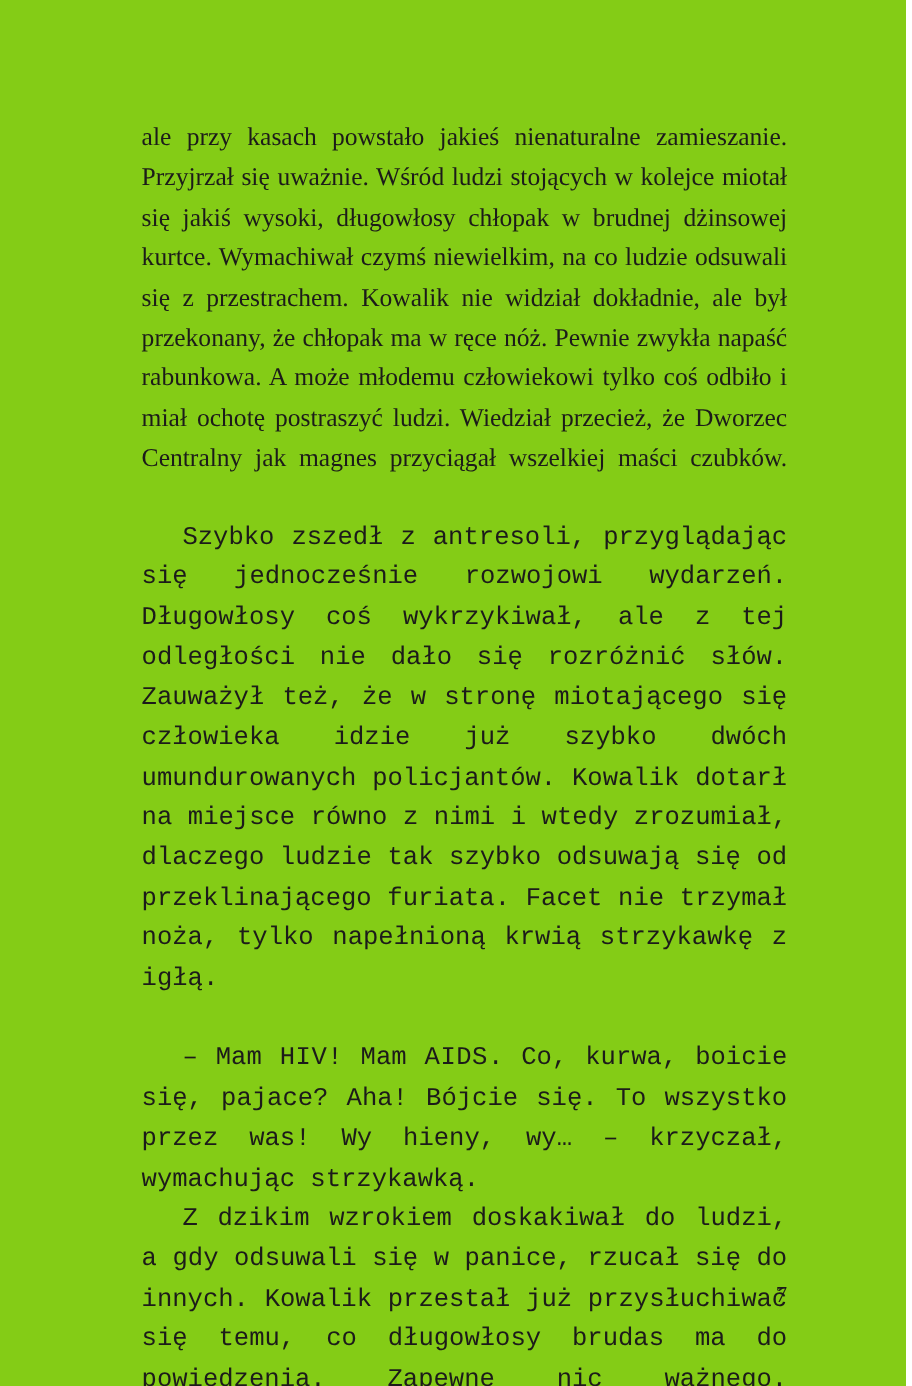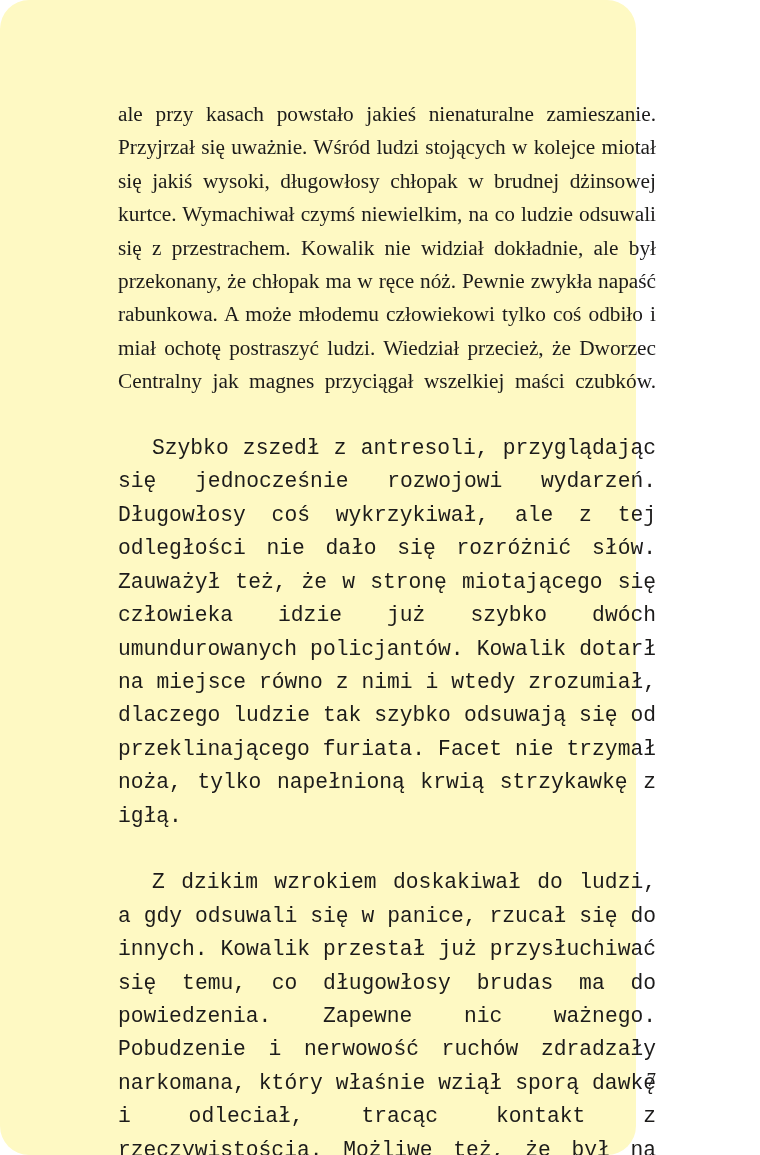--- a/index.html
+++ b/index.html
@@ -12,24 +12,23 @@
     height: 1155px;
     position: relative;
     overflow: hidden;
     font-family: "Liberation Serif", "DejaVu Serif", serif;
   }
 
   .page {
     position: absolute;
     left: 0;
     top: 0;
-    width: 636px;
+    width: 755px;
     height: 1155px;
-    background: #fef9c3;
-    border-radius: 29px;
+    background: #84cc16;
   }
 
   .text-block {
     position: absolute;
     left: 118px;
     top: 98px;
     width: 538px;
     color: #1c1b1a;
     font-size: 21.3px;
     line-height: 33.4px;
@@ -82,20 +81,21 @@
 <body>
 
 <div class="page">
 
   <div class="text-block">
 
     <p class="para">ale przy kasach powstało jakieś nienaturalne zamieszanie. Przyjrzał się uważnie. Wśród ludzi stojących w kolejce miotał się jakiś wysoki, długowłosy chłopak w brudnej dżinsowej kurtce. Wymachiwał czymś niewielkim, na co ludzie odsuwali się z przestrachem. Kowalik nie widział dokładnie, ale był przekonany, że chłopak ma w ręce nóż. Pewnie zwykła napaść rabunkowa. A może młodemu człowiekowi tylko coś odbiło i miał ochotę postraszyć ludzi. Wiedział przecież, że Dworzec Centralny jak magnes przyciągał wszelkiej maści czubków.</p>
 
     <p class="para indent">Szybko zszedł z antresoli, przyglądając się jednocześnie rozwojowi wydarzeń. Długowłosy coś wykrzykiwał, ale z tej odległości nie dało się rozróżnić słów. Zauważył też, że w stronę miotającego się człowieka idzie już szybko dwóch umundurowanych policjantów. Kowalik dotarł na miejsce równo z nimi i wtedy zrozumiał, dlaczego ludzie tak szybko odsuwają się od przeklinającego furiata. Facet nie trzymał noża, tylko napełnioną krwią strzykawkę z igłą.</p>
 
+    <p class="para indent ragged-last" id="dialogue-paragraph">– Mam <span class="smallcaps">HIV</span>! Mam <span class="smallcaps">AIDS</span>. Co, kurwa, boicie się, pajace? Aha! Bójcie się. To wszystko przez was! Wy hieny, wy… – krzyczał, wymachując strzykawką.</p>
 
     <p class="para indent ragged-last">Z dzikim wzrokiem doskakiwał do ludzi, a gdy odsuwali się w panice, rzucał się do innych. Kowalik przestał już przysłuchiwać się temu, co długowłosy brudas ma do powiedzenia. Zapewne nic ważnego. Pobudzenie i nerwowość ruchów zdradzały narkomana, który właśnie wziął sporą dawkę i odleciał, tracąc kontakt z rzeczywistością. Możliwe też, że był na głodzie, co dawało podobne objawy, ale detektyw stawiał na świeżą, dużą dawkę. Oczy ćpuna były</p>
 
   </div>
 
   <div class="folio">7</div>
 
 </div>
 
 </body></html>

